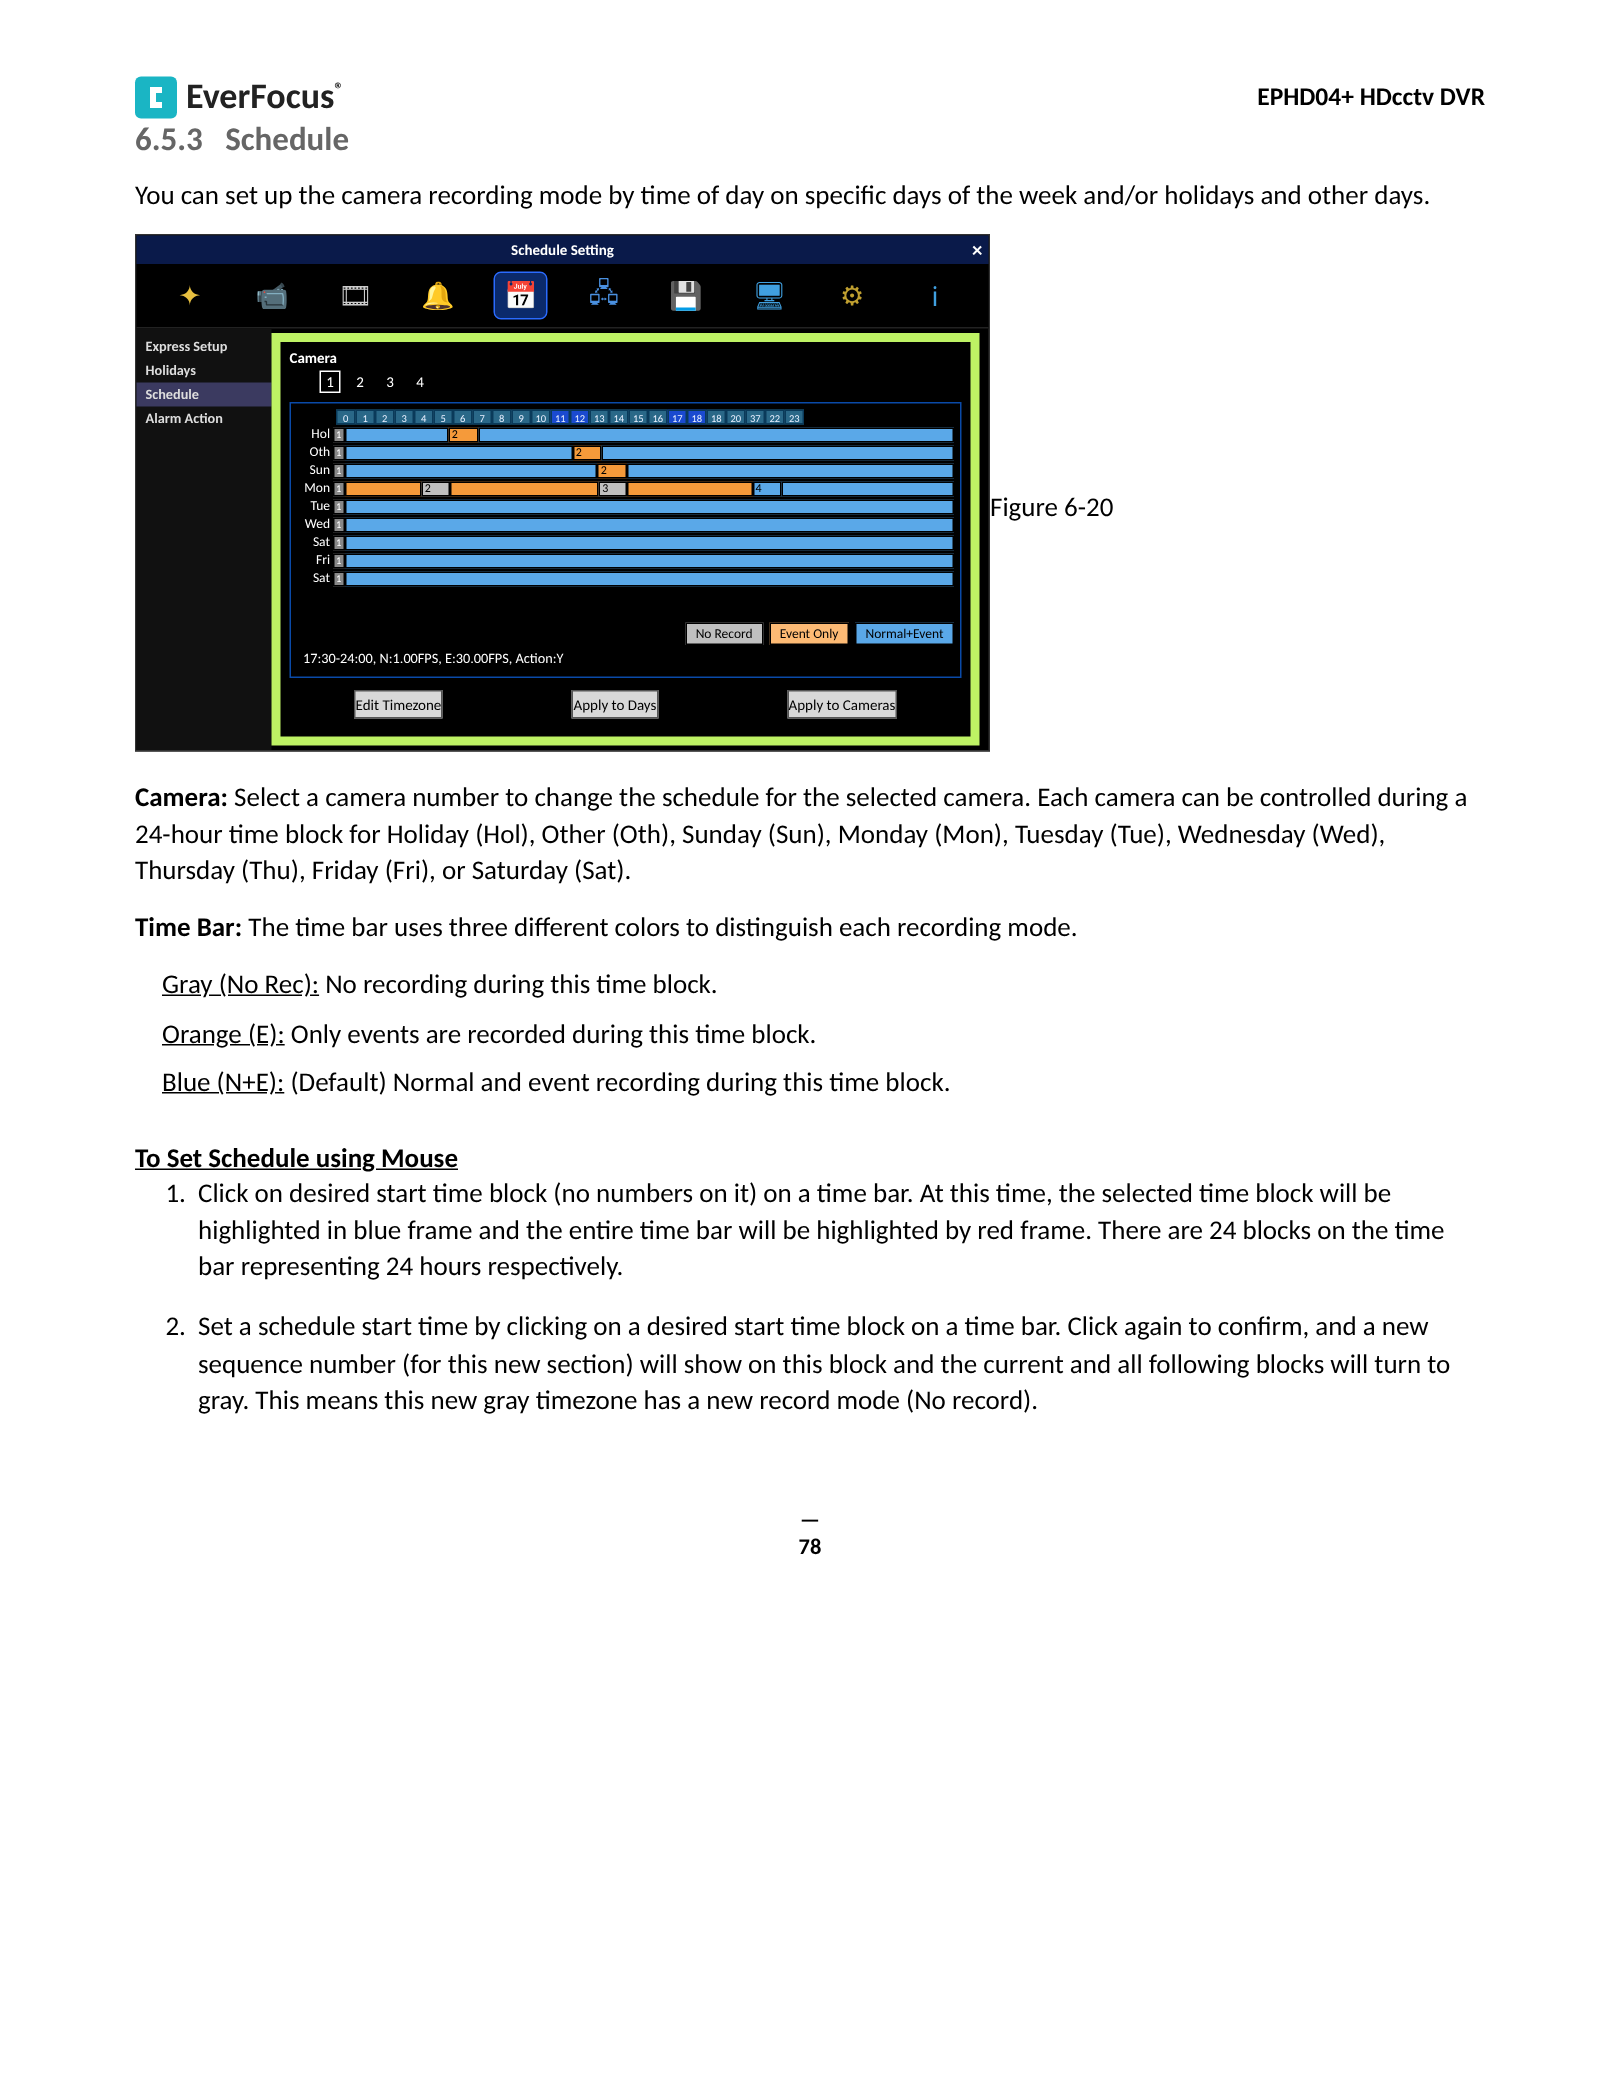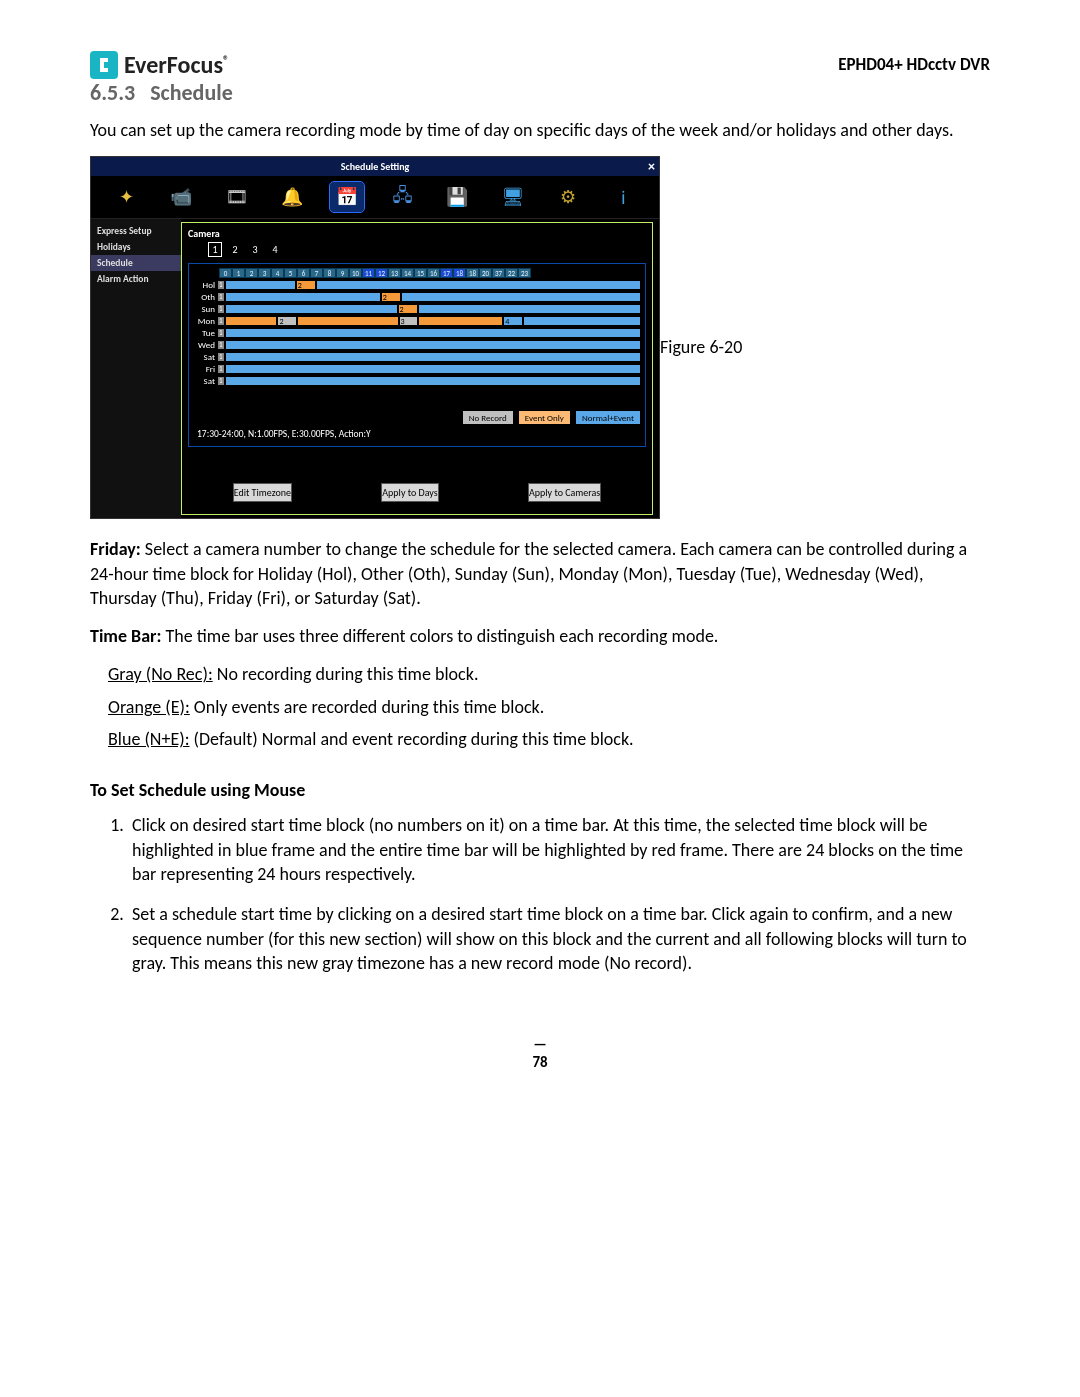--- a/index.html
+++ b/index.html
@@ -31,21 +31,21 @@
   }
   .dvr-titlebar { background: #0a1a4a; padding: 3px 6px; text-align:center; font-weight:700; position:relative; }
   .dvr-close { position:absolute; right:4px; top:1px; font-size:14px; cursor:pointer;}
   .dvr-toolbar { display:flex; justify-content:space-around; align-items:center; padding:6px 8px; background:#000; border-bottom:1px solid #222;}
   .dvr-toolbar .tb-icon { width:34px; height:30px; display:flex; align-items:center; justify-content:center; font-size:18px; border-radius:4px;}
   .tb-active { background:#0b2a6b; outline:1px solid #2a6bff;}
   .dvr-body { display:flex; }
   .dvr-side { width:90px; background:#111; padding:4px 0; }
   .side-item { padding:2px 6px; color:#ddd; font-weight:700; font-size:9.5px;}
   .side-active { background:#3b3a60; }
-  .dvr-main { flex:1; padding:4px 6px 8px 6px; border:1px solid #bef264; margin:3px 6px 3px 0; }
+  .dvr-main { flex:1; padding:4px 6px 8px 6px; border:6px solid #bef264; margin:3px 6px 3px 0; }
   .cam-label { font-size:10px; font-weight:700; margin-bottom:2px;}
   .cam-tabs { display:flex; gap:6px; margin-bottom:6px; padding-left:20px;}
   .cam-tab { width:14px; text-align:center; border:1px solid transparent; color:#fff; font-size:10px;}
   .cam-tab.active { border-color:#fff; }
   .grid-wrap { border:1px solid #0a4aa8; padding:4px 4px 6px 4px; margin-bottom:6px;}
   .hour-row { display:flex; margin-left:26px;}
   .hour-cell { width:13px; height:10px; font-size:7px; text-align:center; background:#2a6888; border:0.5px solid #0a3a5a; color:#e8f0ff;}
   .hour-cell.sel { background:#1a4ad0; }
   .day-row { display:flex; align-items:center; height:11px; margin-top:1px;}
   .day-lbl { width:24px; text-align:right; font-size:9px; padding-right:2px; color:#fff;}
@@ -55,27 +55,27 @@
   .seg-orange { background:#f59a3a; }
   .seg-gray { background:#c0c0c0; }
   .seg-num { background:#888; color:#fff; width:8px; text-align:center; font-size:7px;}
   .legend-row { display:flex; justify-content:flex-end; gap:4px; margin-top:24px;}
   .legend-btn { font-size:9px; padding:1px 6px; color:#000; border:1px solid #000;}
   .lg-gray { background:#c0c0c0;}
   .lg-orange { background:#fdba74;}
   .lg-blue { background:#5aa8e8;}
   .status-line { font-size:9.5px; margin-top:3px; color:#fff; padding-left:4px;}
   .btn-row { display:flex; justify-content:space-around; margin-top:8px; margin-bottom:4px;}
-  .dvr-btn { background:#d8d8d8; color:#000; font-size:10px; padding:2px 0; border:1px solid #555;margin-top:28px;}
+  .dvr-btn { background:#d8d8d8; color:#000; font-size:10px; padding:2px 0; border:1px solid #555;}
   .fig-caption { font-size:18px; text-align:center; margin-top:18px;}
   .body-para { font-size:18px; line-height:1.35; margin-bottom:14px;}
   .body-para .bold { font-weight:700; }
   .indent-para { font-size:18px; line-height:1.35; margin-left:18px; margin-bottom:8px;}
   .u { text-decoration: underline; }
-  .sub-head { font-size:18px; font-weight:700; margin-top:28px; margin-bottom:12px;}
+  .sub-head { font-size:18px; font-weight:700; text-decoration:underline; margin-top:28px; }
   .ol { list-style:decimal; padding-left:38px; }
   .ol li { font-size:18px; line-height:1.35; margin-bottom:16px; padding-left:4px;}
   .page-num { text-align:center; font-size:15px; font-weight:700; margin-top:60px;}
 </style>
 </head>
 <body>
 
 <div class="header">
   <div class="logo">
     <span class="logo-icon">
@@ -242,21 +242,21 @@
         <span class="dvr-btn">Apply to Days</span>
         <span class="dvr-btn">Apply to Cameras</span>
       </div>
     </div>
   </div>
 </div>
 <div class="fig-caption">Figure 6-20</div>
 </div>
 
 <p class="body-para">
-  <span class="bold">Friday:</span><span> Select a camera number to change the schedule for the selected camera. Each camera can be controlled during a 24-hour time block for Holiday (Hol), Other (Oth), Sunday (Sun), Monday (Mon), Tuesday (Tue), Wednesday (Wed), Thursday (Thu), Friday (Fri), or Saturday (Sat).</span>
+  <span class="bold">Camera:</span><span> Select a camera number to change the schedule for the selected camera. Each camera can be controlled during a 24-hour time block for Holiday (Hol), Other (Oth), Sunday (Sun), Monday (Mon), Tuesday (Tue), Wednesday (Wed), Thursday (Thu), Friday (Fri), or Saturday (Sat).</span>
 </p>
 <p class="body-para">
   <span class="bold">Time Bar:</span><span> The time bar uses three different colors to distinguish each recording mode.</span>
 </p>
 <p class="indent-para">
   <span class="u">Gray (No Rec):</span><span> No recording during this time block.</span>
 </p>
 <p class="indent-para">
   <span class="u">Orange (E):</span><span> Only events are recorded during this time block.</span>
 </p>

